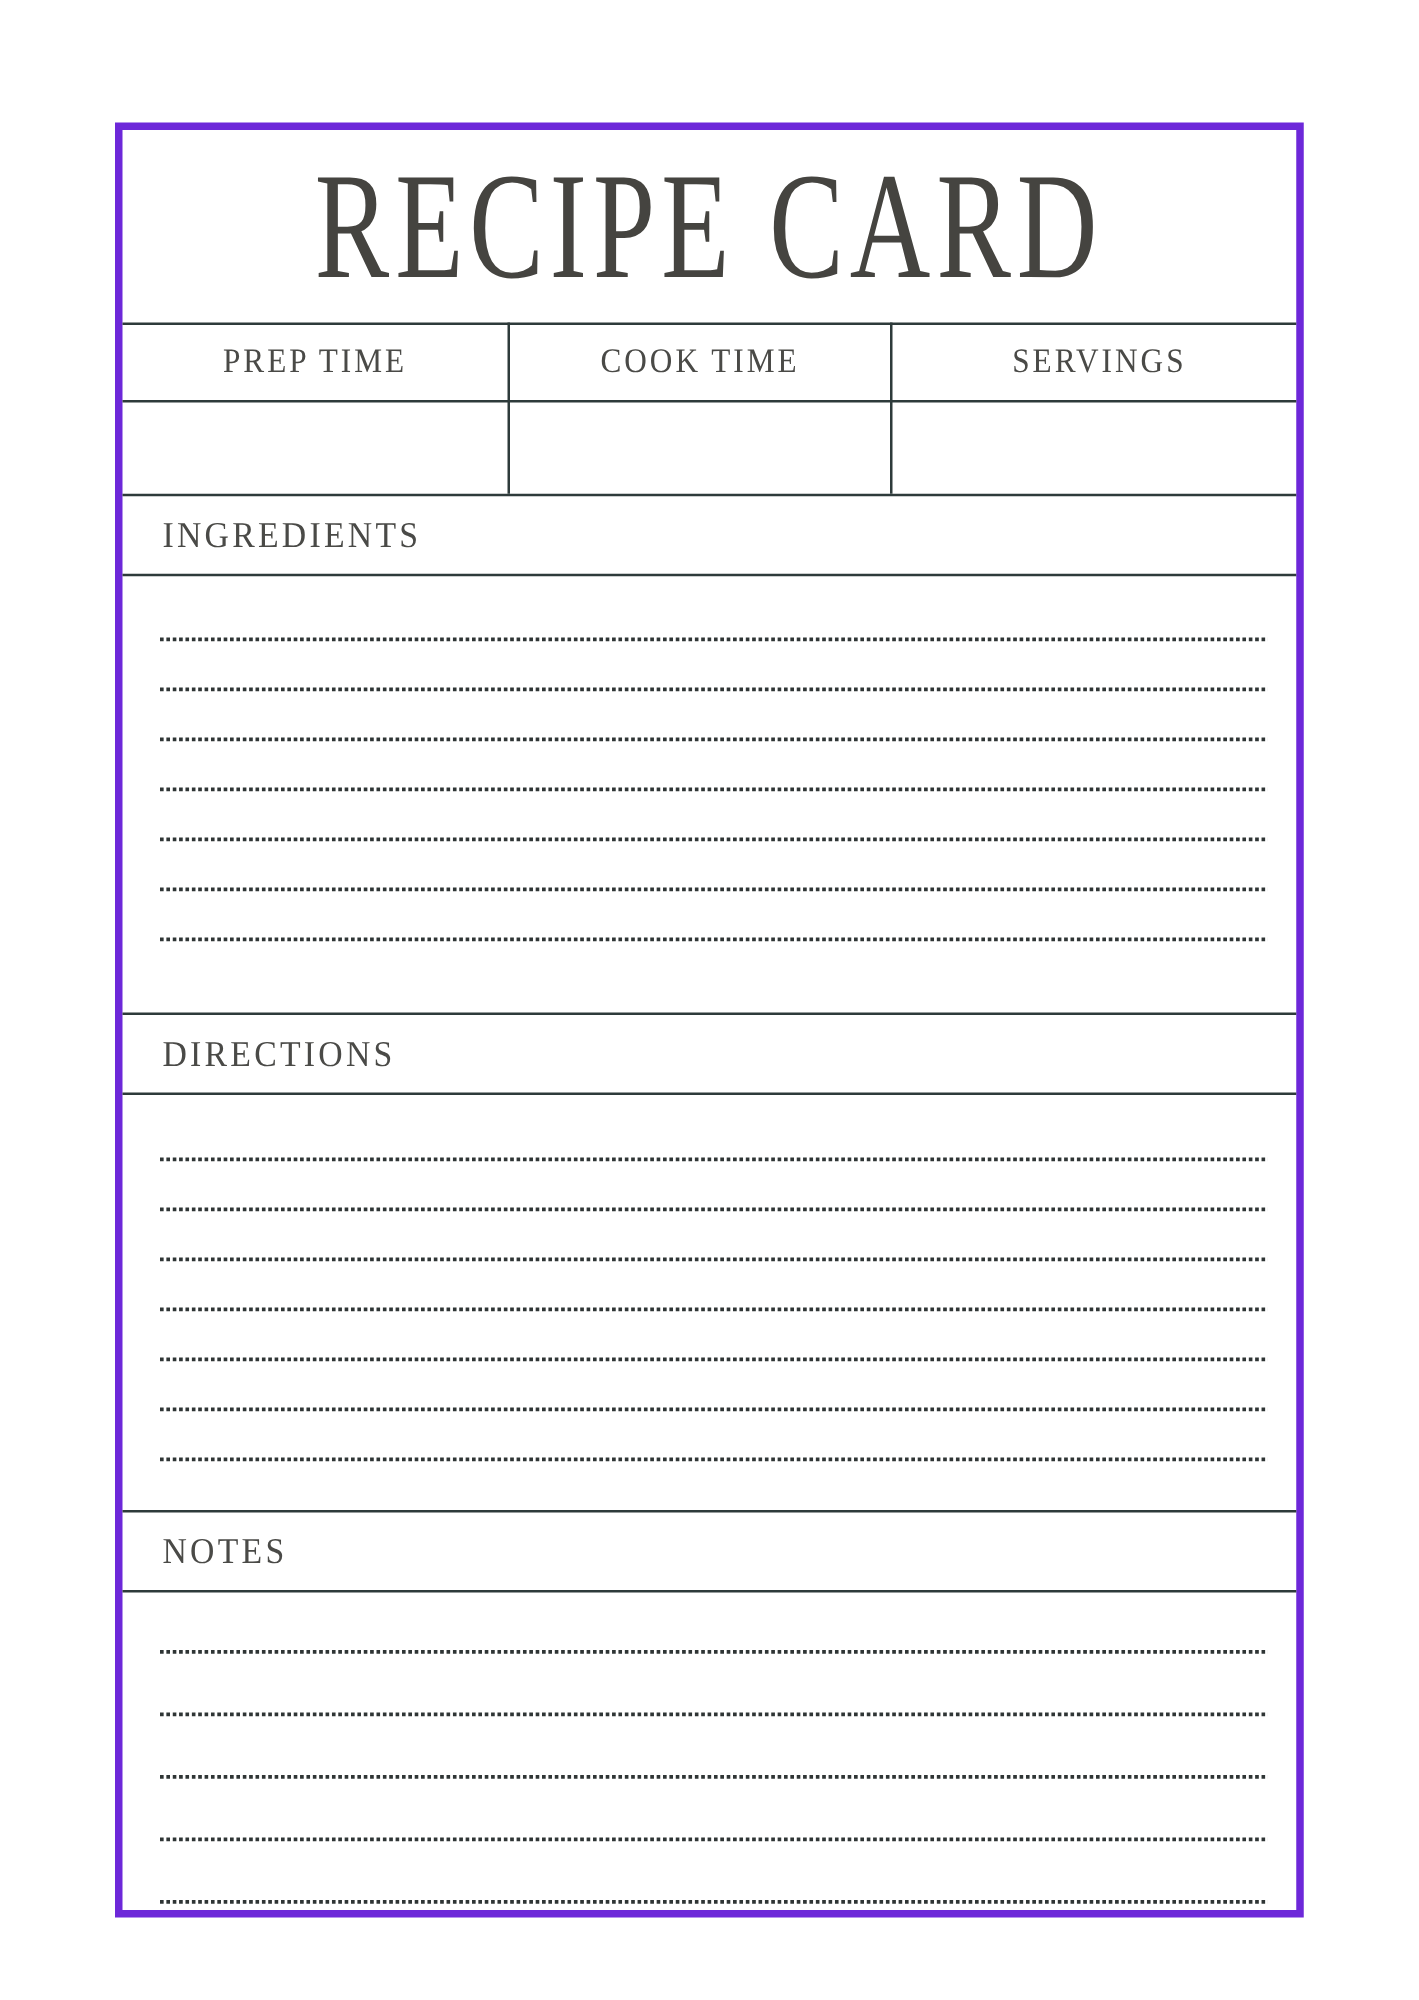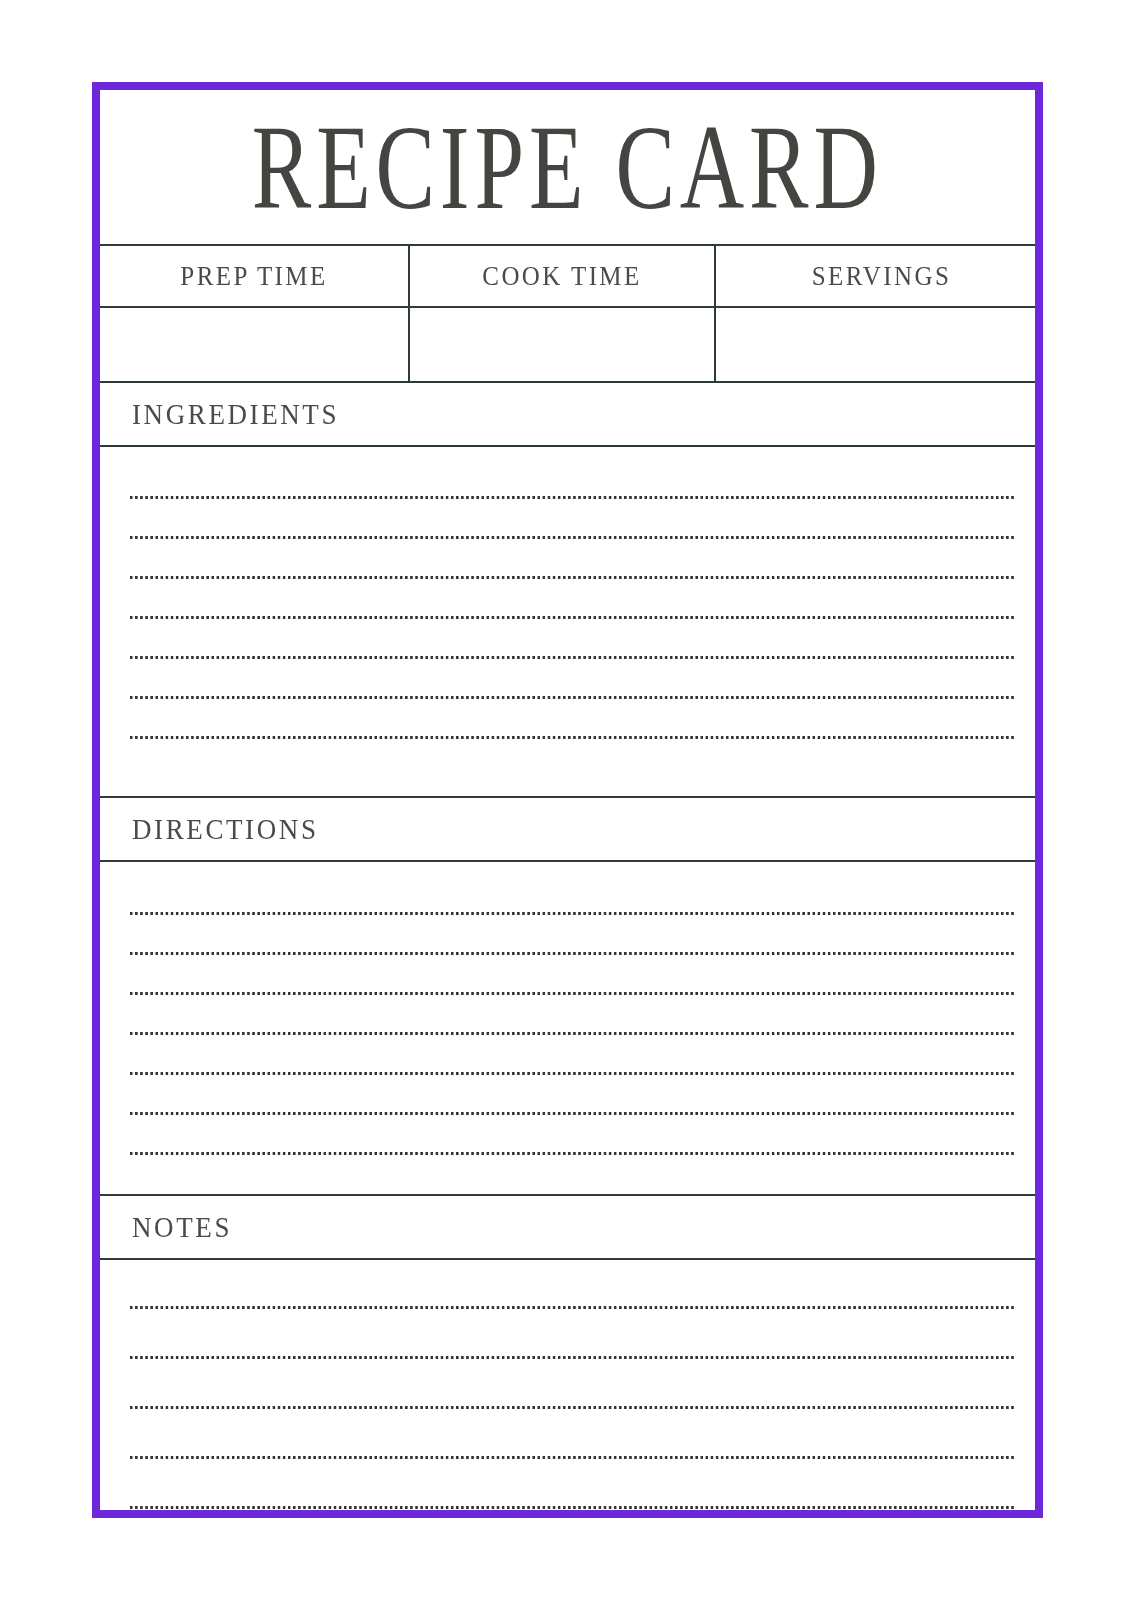--- a/index.html
+++ b/index.html
@@ -19,25 +19,25 @@
     width: 1135px;
     height: 1600px;
     background: #ffffff;
     overflow: hidden;
   }
 
   
   .card {
     position: absolute;
     left: 92px;
-    top: 82px;
+    top: 98px;
     width: 951px;
     height: 1436px;
     box-sizing: border-box;
-    border: 8px solid #6d28d9;
+    border: 6px solid #6d28d9;
     background: #ffffff;
   }
 
   
   .hrule {
     position: absolute;
     left: 0;
     width: 100%;
     height: 2px;
     background: #2e3b3b;

